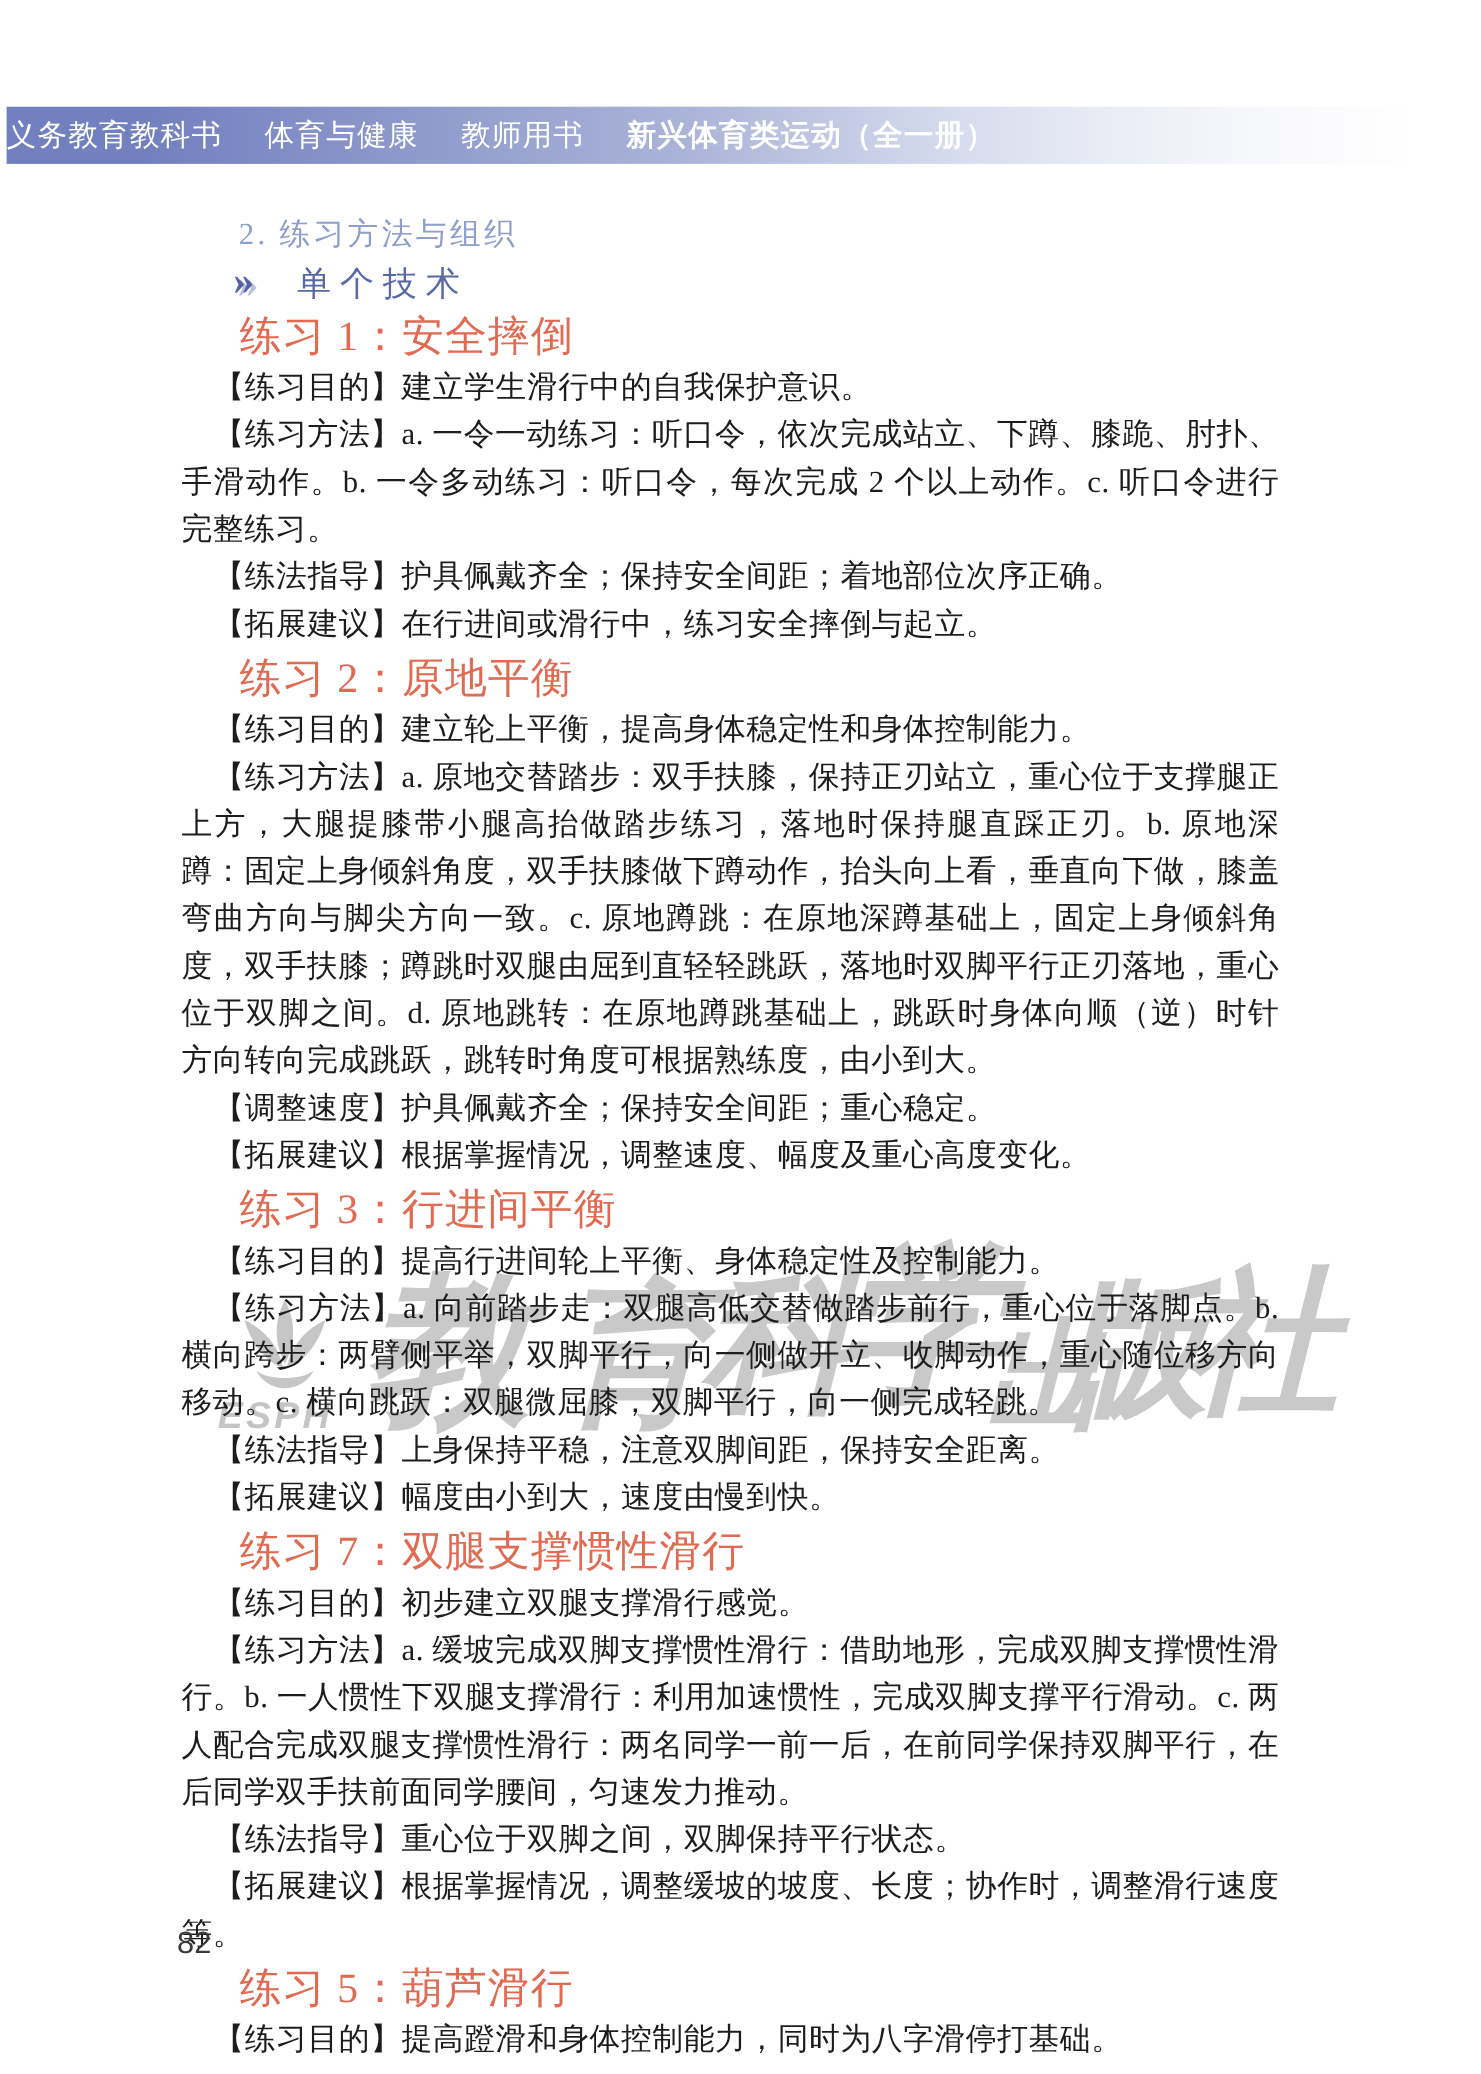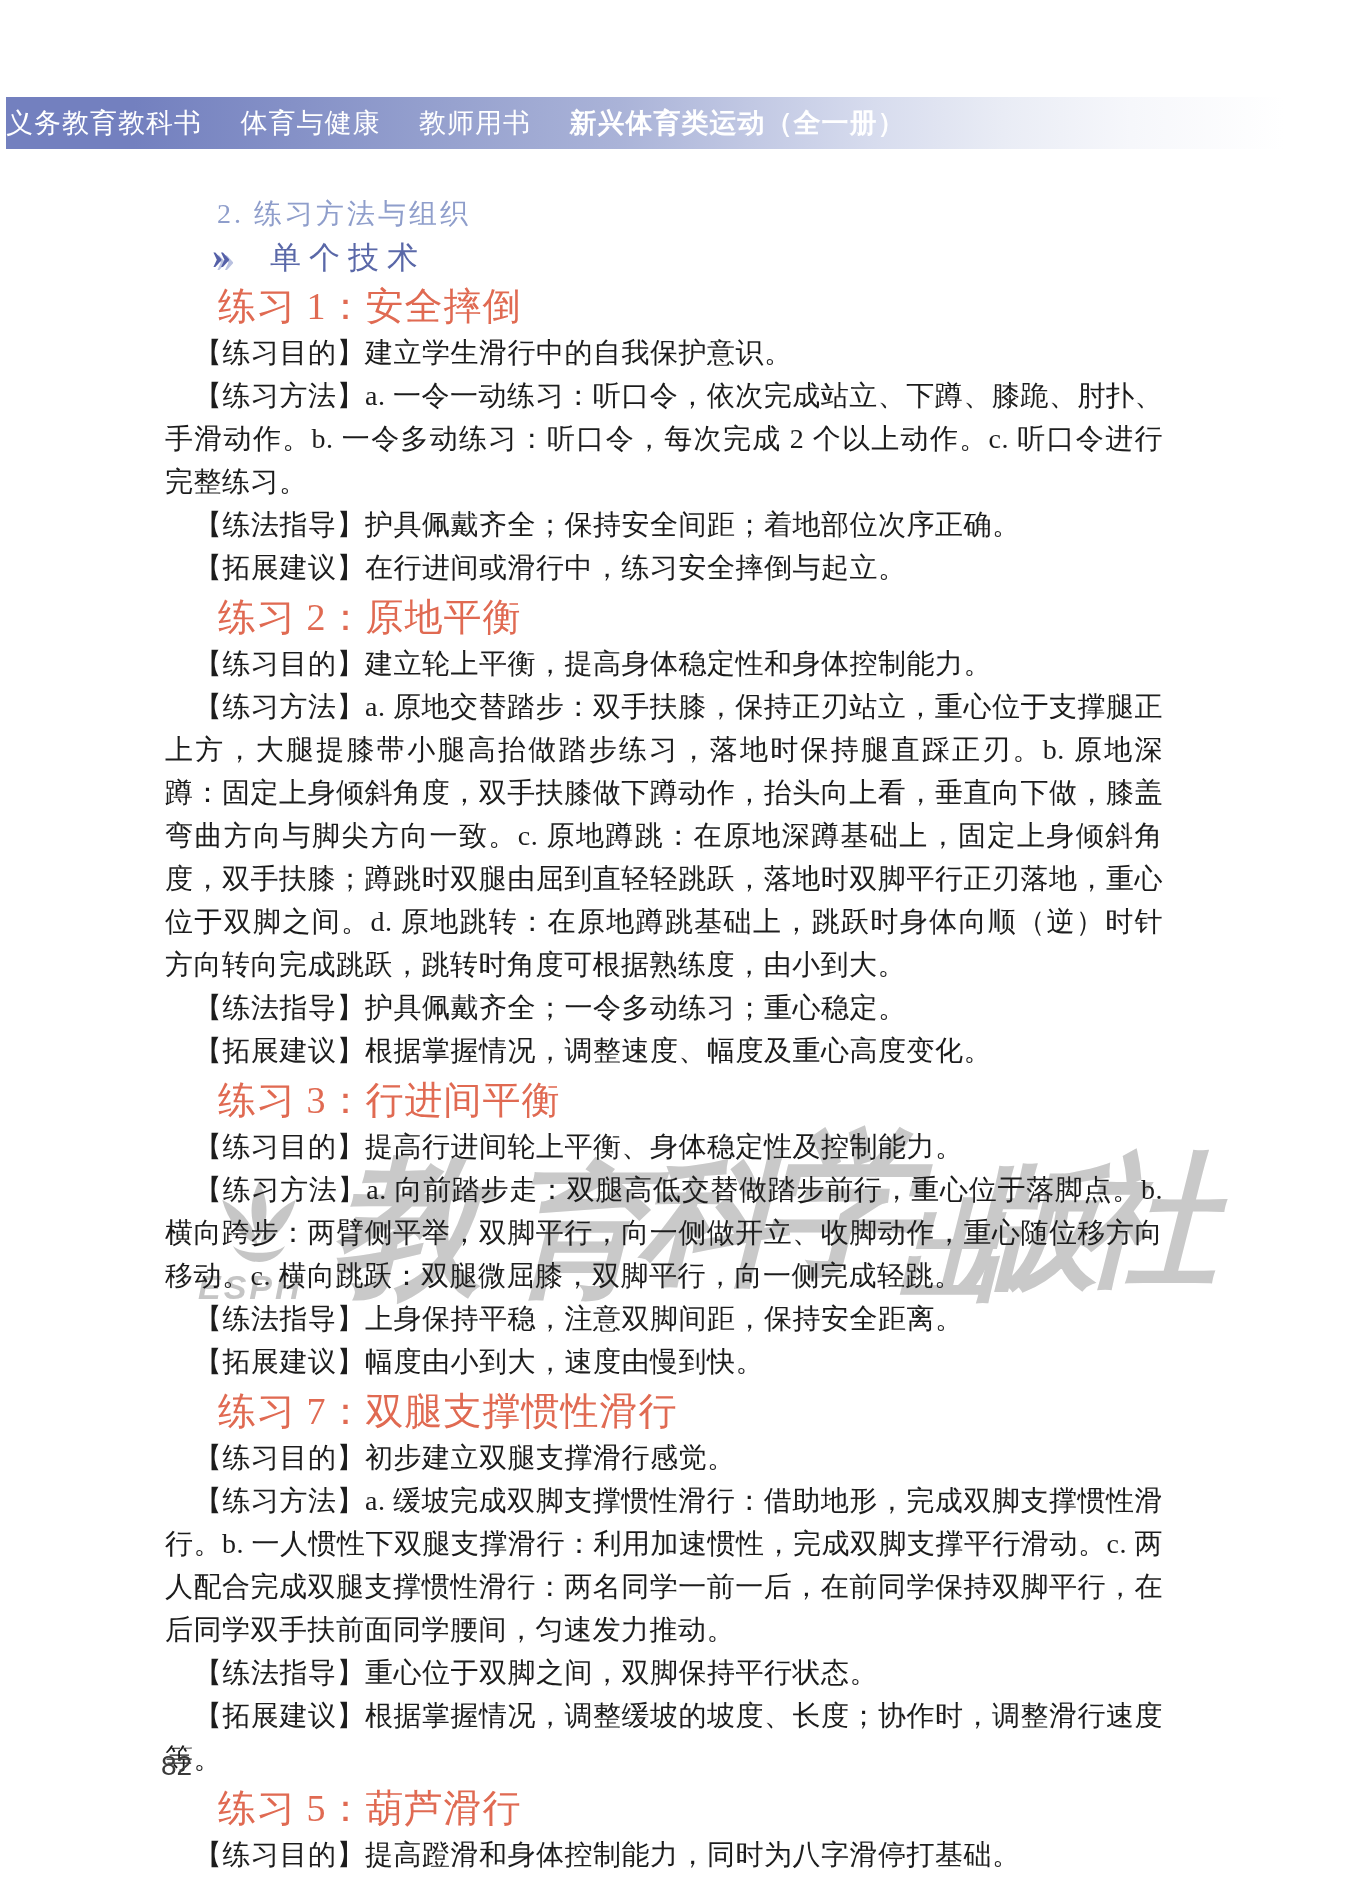--- a/index.html
+++ b/index.html
@@ -90,21 +90,21 @@
 
     <div class="exercise-heading">练习 1：安全摔倒</div>
     <p class="para" style="margin: 0px;">【练习目的】建立学生滑行中的自我保护意识。</p>
     <p class="para" style="margin: 0px;">【练习方法】a. 一令一动练习：听口令，依次完成站立、下蹲、膝跪、肘扑、手滑动作。b. 一令多动练习：听口令，每次完成 2 个以上动作。c. 听口令进行完整练习。</p>
     <p class="para" style="margin: 0px;">【练法指导】护具佩戴齐全；保持安全间距；着地部位次序正确。</p>
     <p class="para" style="margin: 0px;">【拓展建议】在行进间或滑行中，练习安全摔倒与起立。</p>
 
     <div class="exercise-heading">练习 2：原地平衡</div>
     <p class="para" style="margin: 0px;">【练习目的】建立轮上平衡，提高身体稳定性和身体控制能力。</p>
     <p class="para" style="margin: 0px;">【练习方法】a. 原地交替踏步：双手扶膝，保持正刃站立，重心位于支撑腿正上方，大腿提膝带小腿高抬做踏步练习，落地时保持腿直踩正刃。b. 原地深蹲：固定上身倾斜角度，双手扶膝做下蹲动作，抬头向上看，垂直向下做，膝盖弯曲方向与脚尖方向一致。c. 原地蹲跳：在原地深蹲基础上，固定上身倾斜角度，双手扶膝；蹲跳时双腿由屈到直轻轻跳跃，落地时双脚平行正刃落地，重心位于双脚之间。d. 原地跳转：在原地蹲跳基础上，跳跃时身体向顺（逆）时针方向转向完成跳跃，跳转时角度可根据熟练度，由小到大。</p>
-    <p class="para" style="margin: 0px;">【练法指导】护具佩戴齐全；一令多动练习；重心稳定。</p>
+    <p class="para" style="margin: 0px;">【调整速度】护具佩戴齐全；保持安全间距；重心稳定。</p>
     <p class="para" style="margin: 0px;">【拓展建议】根据掌握情况，调整速度、幅度及重心高度变化。</p>
 
     <div class="exercise-heading">练习 3：行进间平衡</div>
     <p class="para" style="margin: 0px;">【练习目的】提高行进间轮上平衡、身体稳定性及控制能力。</p>
     <p class="para" style="margin: 0px;">【练习方法】a. 向前踏步走：双腿高低交替做踏步前行，重心位于落脚点。b. 横向跨步：两臂侧平举，双脚平行，向一侧做开立、收脚动作，重心随位移方向移动。c. 横向跳跃：双腿微屈膝，双脚平行，向一侧完成轻跳。</p>
     <p class="para" style="margin: 0px;">【练法指导】上身保持平稳，注意双脚间距，保持安全距离。</p>
     <p class="para" style="margin: 0px;">【拓展建议】幅度由小到大，速度由慢到快。</p>
 
     <div class="exercise-heading">练习 7：双腿支撑惯性滑行</div>
     <p class="para" style="margin: 0px;">【练习目的】初步建立双腿支撑滑行感觉。</p>

